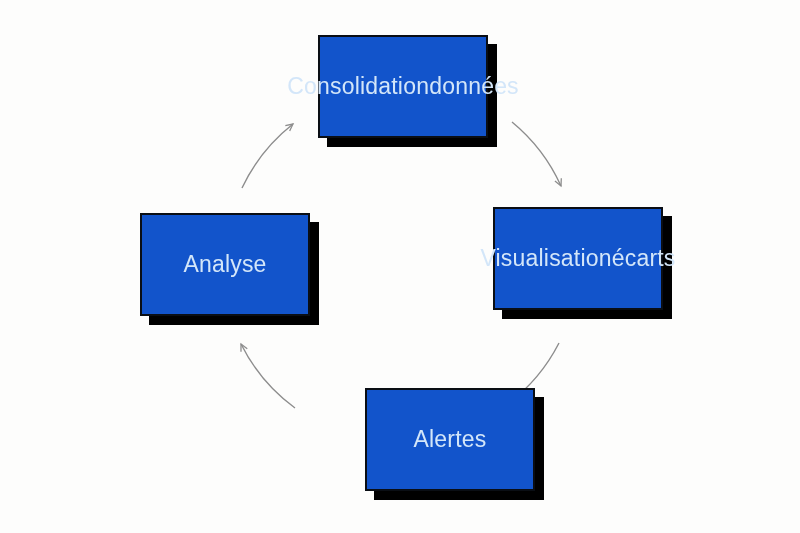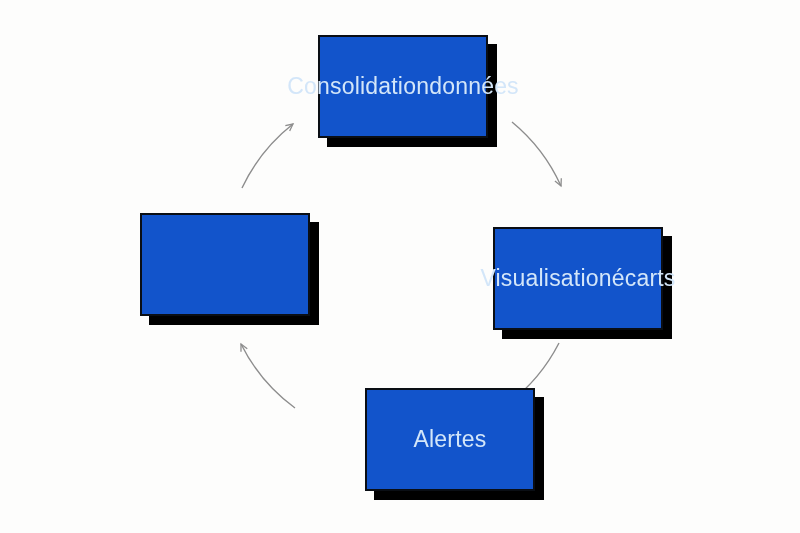--- a/index.html
+++ b/index.html
@@ -41,21 +41,21 @@
     flex-direction: row;
     align-items: center;
     justify-content: center;
     text-align: center;
     font-size: 23px;
     line-height: 27px;
     letter-spacing: 0.2px;
     box-sizing: border-box;
   }
   .node-top    { left: 318px; top: 35px;  }
-  .node-right  { left: 493px; top: 227px; }
+  .node-right  { left: 493px; top: 207px; }
   .node-bottom { left: 317px; top: 388px; margin-left: 48px; }
   .node-left   { left: 140px; top: 213px; }
   .node-line {
     display: block;
     white-space: nowrap;
   }
 </style>
 </head>
 <body>
 
@@ -81,15 +81,16 @@
   <div class="node node-right">
     <span class="node-line">Visualisation</span>
     <span class="node-line">écarts</span>
   </div>
 
   <div class="node node-bottom">
     <span class="node-line">Alertes</span>
   </div>
 
   <div class="node node-left">
+    <span class="node-line">Analyse</span>
   </div>
 
 </div>
 
 </body></html>

